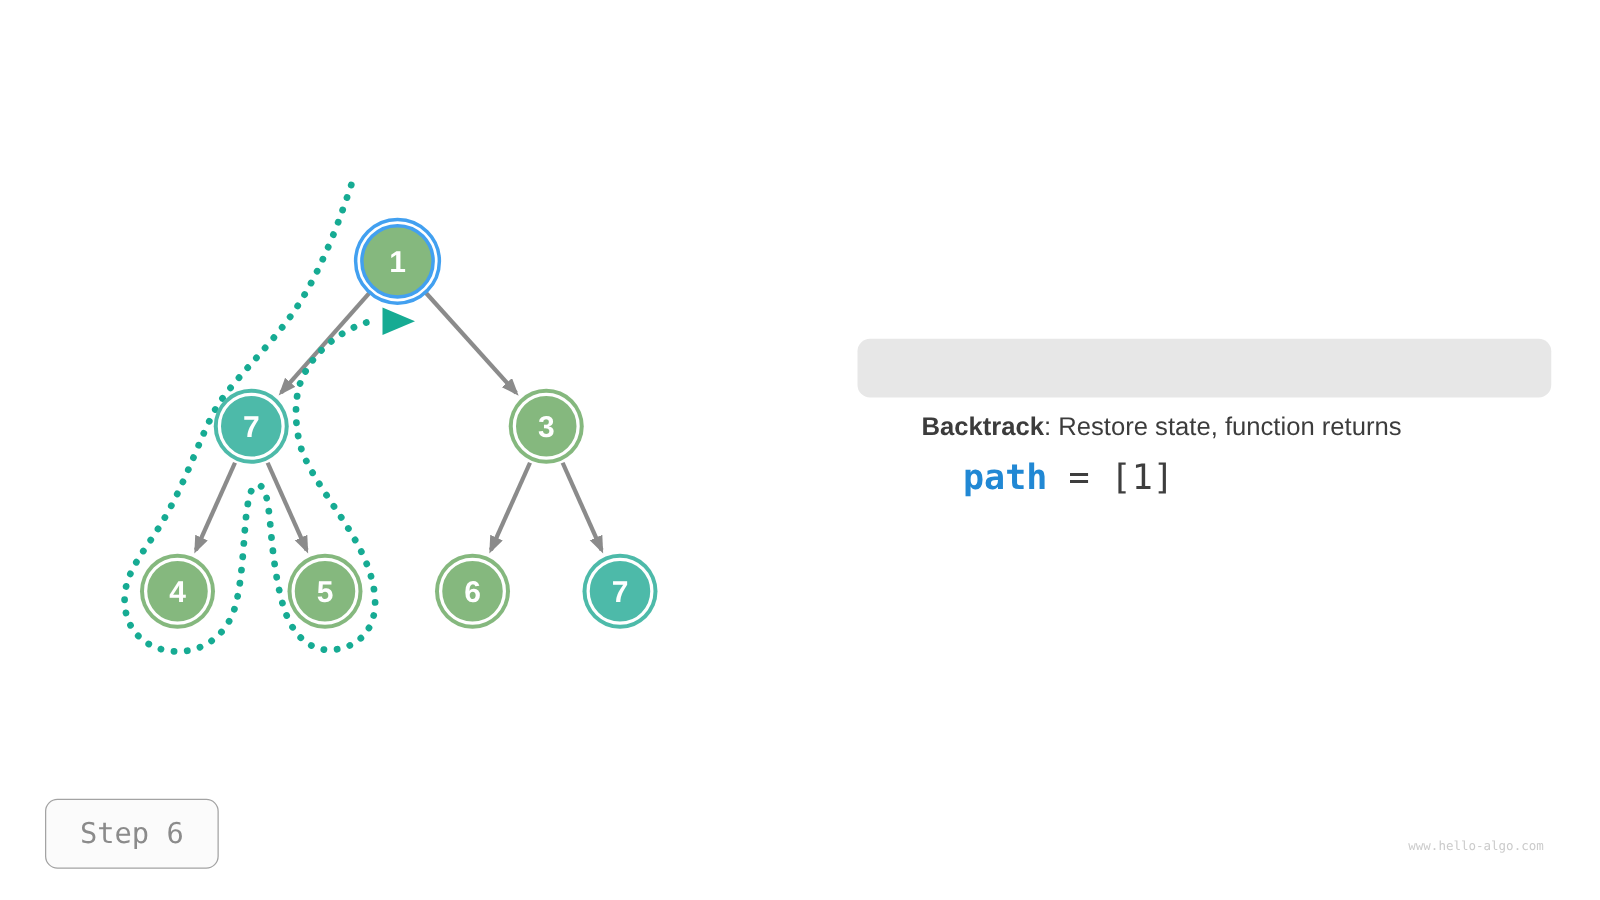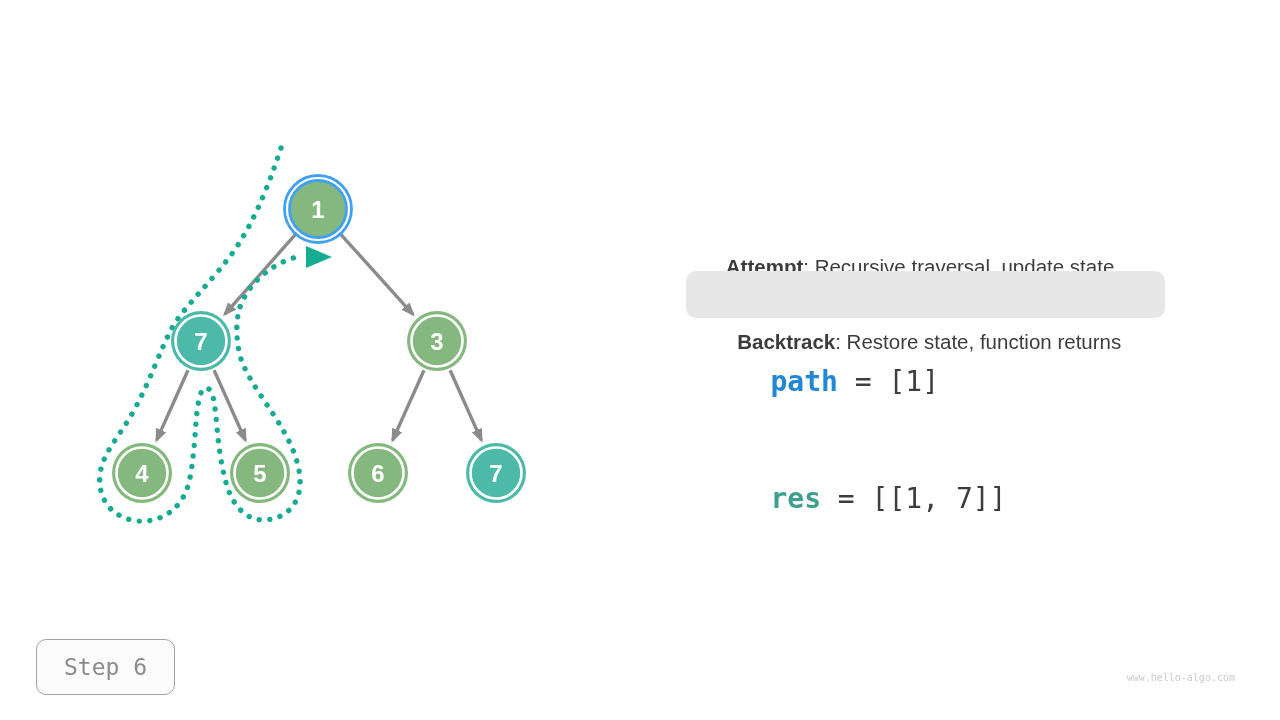--- a/index.html
+++ b/index.html
@@ -19,21 +19,21 @@
   .hl-inner{stroke:#42a0f0;stroke-width:2.8;}
   .node-label{font-family:"Liberation Sans",sans-serif;font-size:24px;font-weight:700;fill:#ffffff;text-anchor:middle;}
   .trail{fill:none;stroke:#16ab93;stroke-width:5.4;stroke-linecap:round;stroke-dasharray:0.1 10.5;}
   .trail-arrow{fill:#16ab93;}
 
   
   .ann-line{position:absolute;left:703px;font-size:20.5px;color:#3c3c3c;white-space:pre;}
   .ann-bold{font-weight:700;}
   .attempt-line{top:231px;}
   .backtrack-pill{
-    position:absolute;left:686px;top:271px;width:479px;height:47px;
+    position:absolute;left:686px;top:271px;width:555px;height:47px;
     background:#e7e7e7;border-radius:10px;
   }
   .backtrack-pill .pill-text{
     position:absolute;left:17px;top:0;line-height:47px;font-size:20.5px;color:#3c3c3c;white-space:pre;
   }
   .code-line{
     position:absolute;left:703px;font-family:"DejaVu Sans Mono",monospace;
     font-size:28px;color:#3e3e3e;white-space:pre;
   }
   .path-line{top:332px;}
@@ -132,37 +132,31 @@
       <text class="node-label" x="378" y="481.5">6</text>
     </g>
 
     <g>
       <circle class="node-fill-teal" cx="496" cy="473" r="30"></circle>
       <circle class="node-ring" cx="496" cy="473" r="25.5"></circle>
       <text class="node-label" x="496" y="481.5">7</text>
     </g>
   </svg>
 
-  <div class="ann-line attempt-line">
-    <span class="ann-bold">Attempt</span><span>: Recursive traversal, update state</span>
-  </div>
 
   <div class="backtrack-pill">
     <div class="pill-text">
       <span class="ann-bold">Backtrack</span><span>: Restore state, function returns</span>
     </div>
   </div>
 
   <div class="code-line path-line">
     <span class="var-path">path</span><span> = [1]</span>
   </div>
 
-  <div class="code-line res-line">
-    <span class="var-res">res</span><span> = [[1, 7]]</span>
-  </div>
 
   <div class="step-badge">
     <span>Step 6</span>
   </div>
 
   <div class="watermark">www.hello-algo.com</div>
 
 </div>
 
 </body></html>

